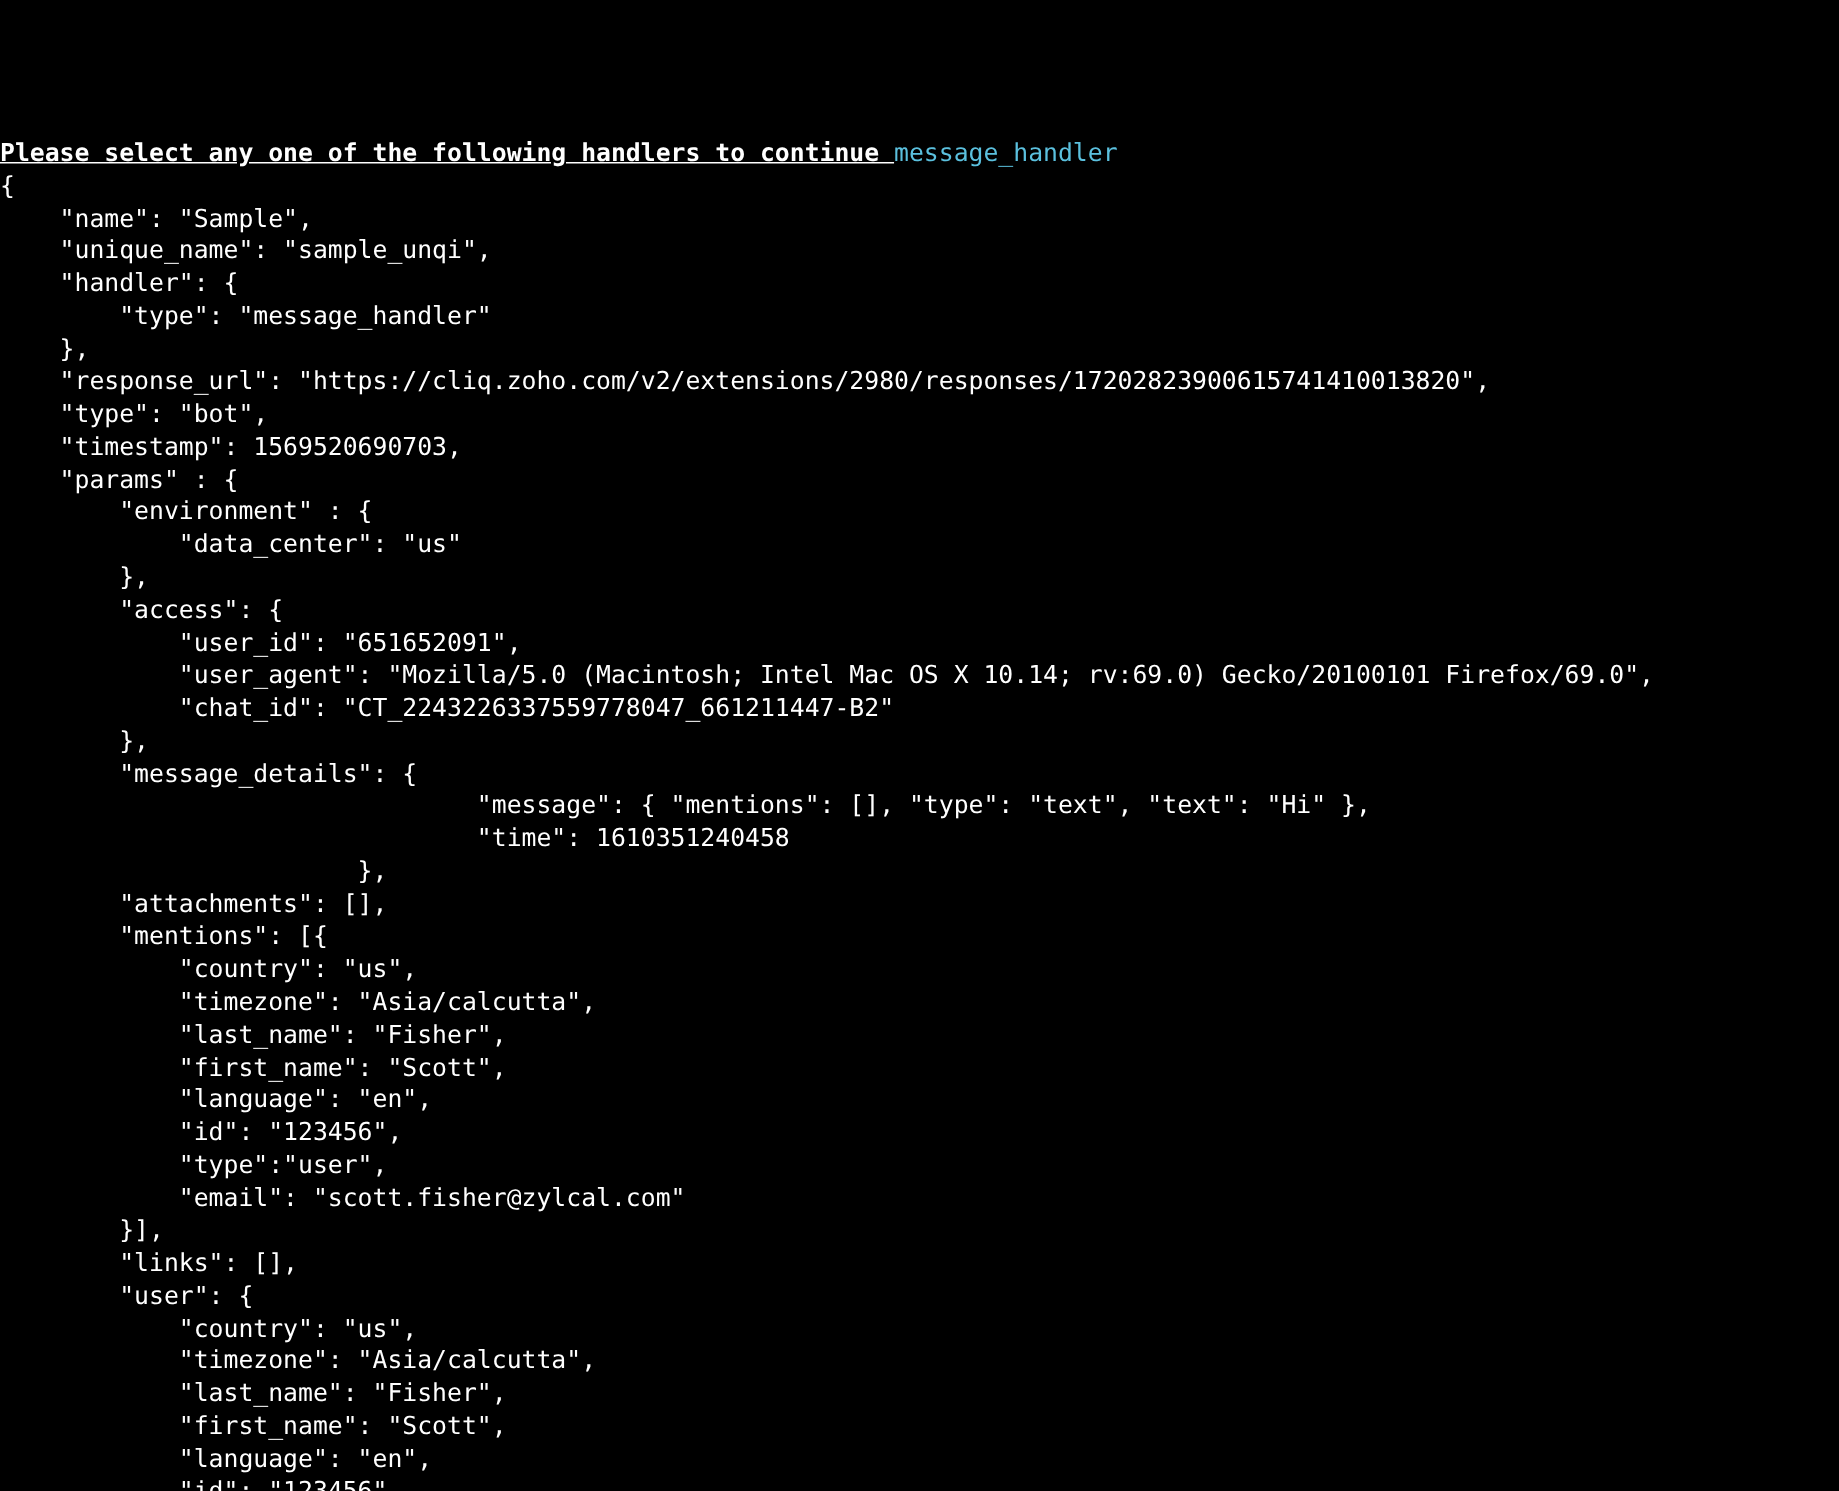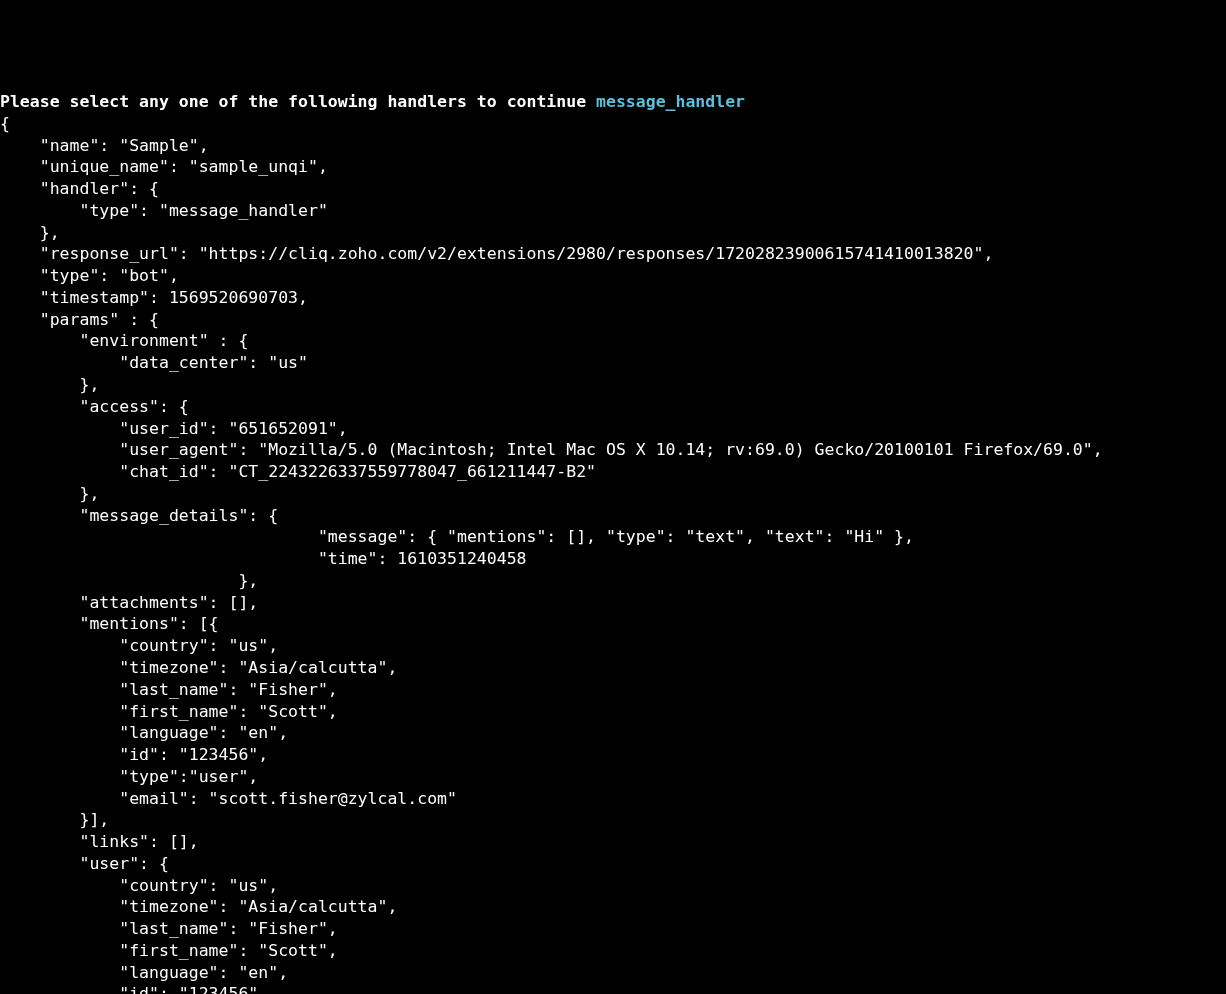--- a/index.html
+++ b/index.html
@@ -6,22 +6,22 @@
     body {
       background: #000;
       color: #fff;
       font-family: 'Menlo', 'Monaco', 'Consolas', monospace;
       font-size: 16.5px;
       line-height: 1.32;
       padding: 4px 0 0 0;
       white-space: pre;
       overflow-x: hidden;
     }
-    .prompt-bold { font-weight: bold; color: #fff; }
-    .handler-name { color: #5bc0de; font-weight: bold; }
+    .prompt-bold { font-weight: bold; color: #fff; text-decoration: underline; }
+    .handler-name { color: #5bc0de; font-weight: normal; }
     .code { color: #fff; font-weight: normal; }
   </style>
 </head>
 <body>
 
 
 
 <span class="prompt-bold">Please select any one of the following handlers to continue </span><span class="handler-name">message_handler</span>
 <span class="code" id="json-dump">{
     "name": "Sample",

